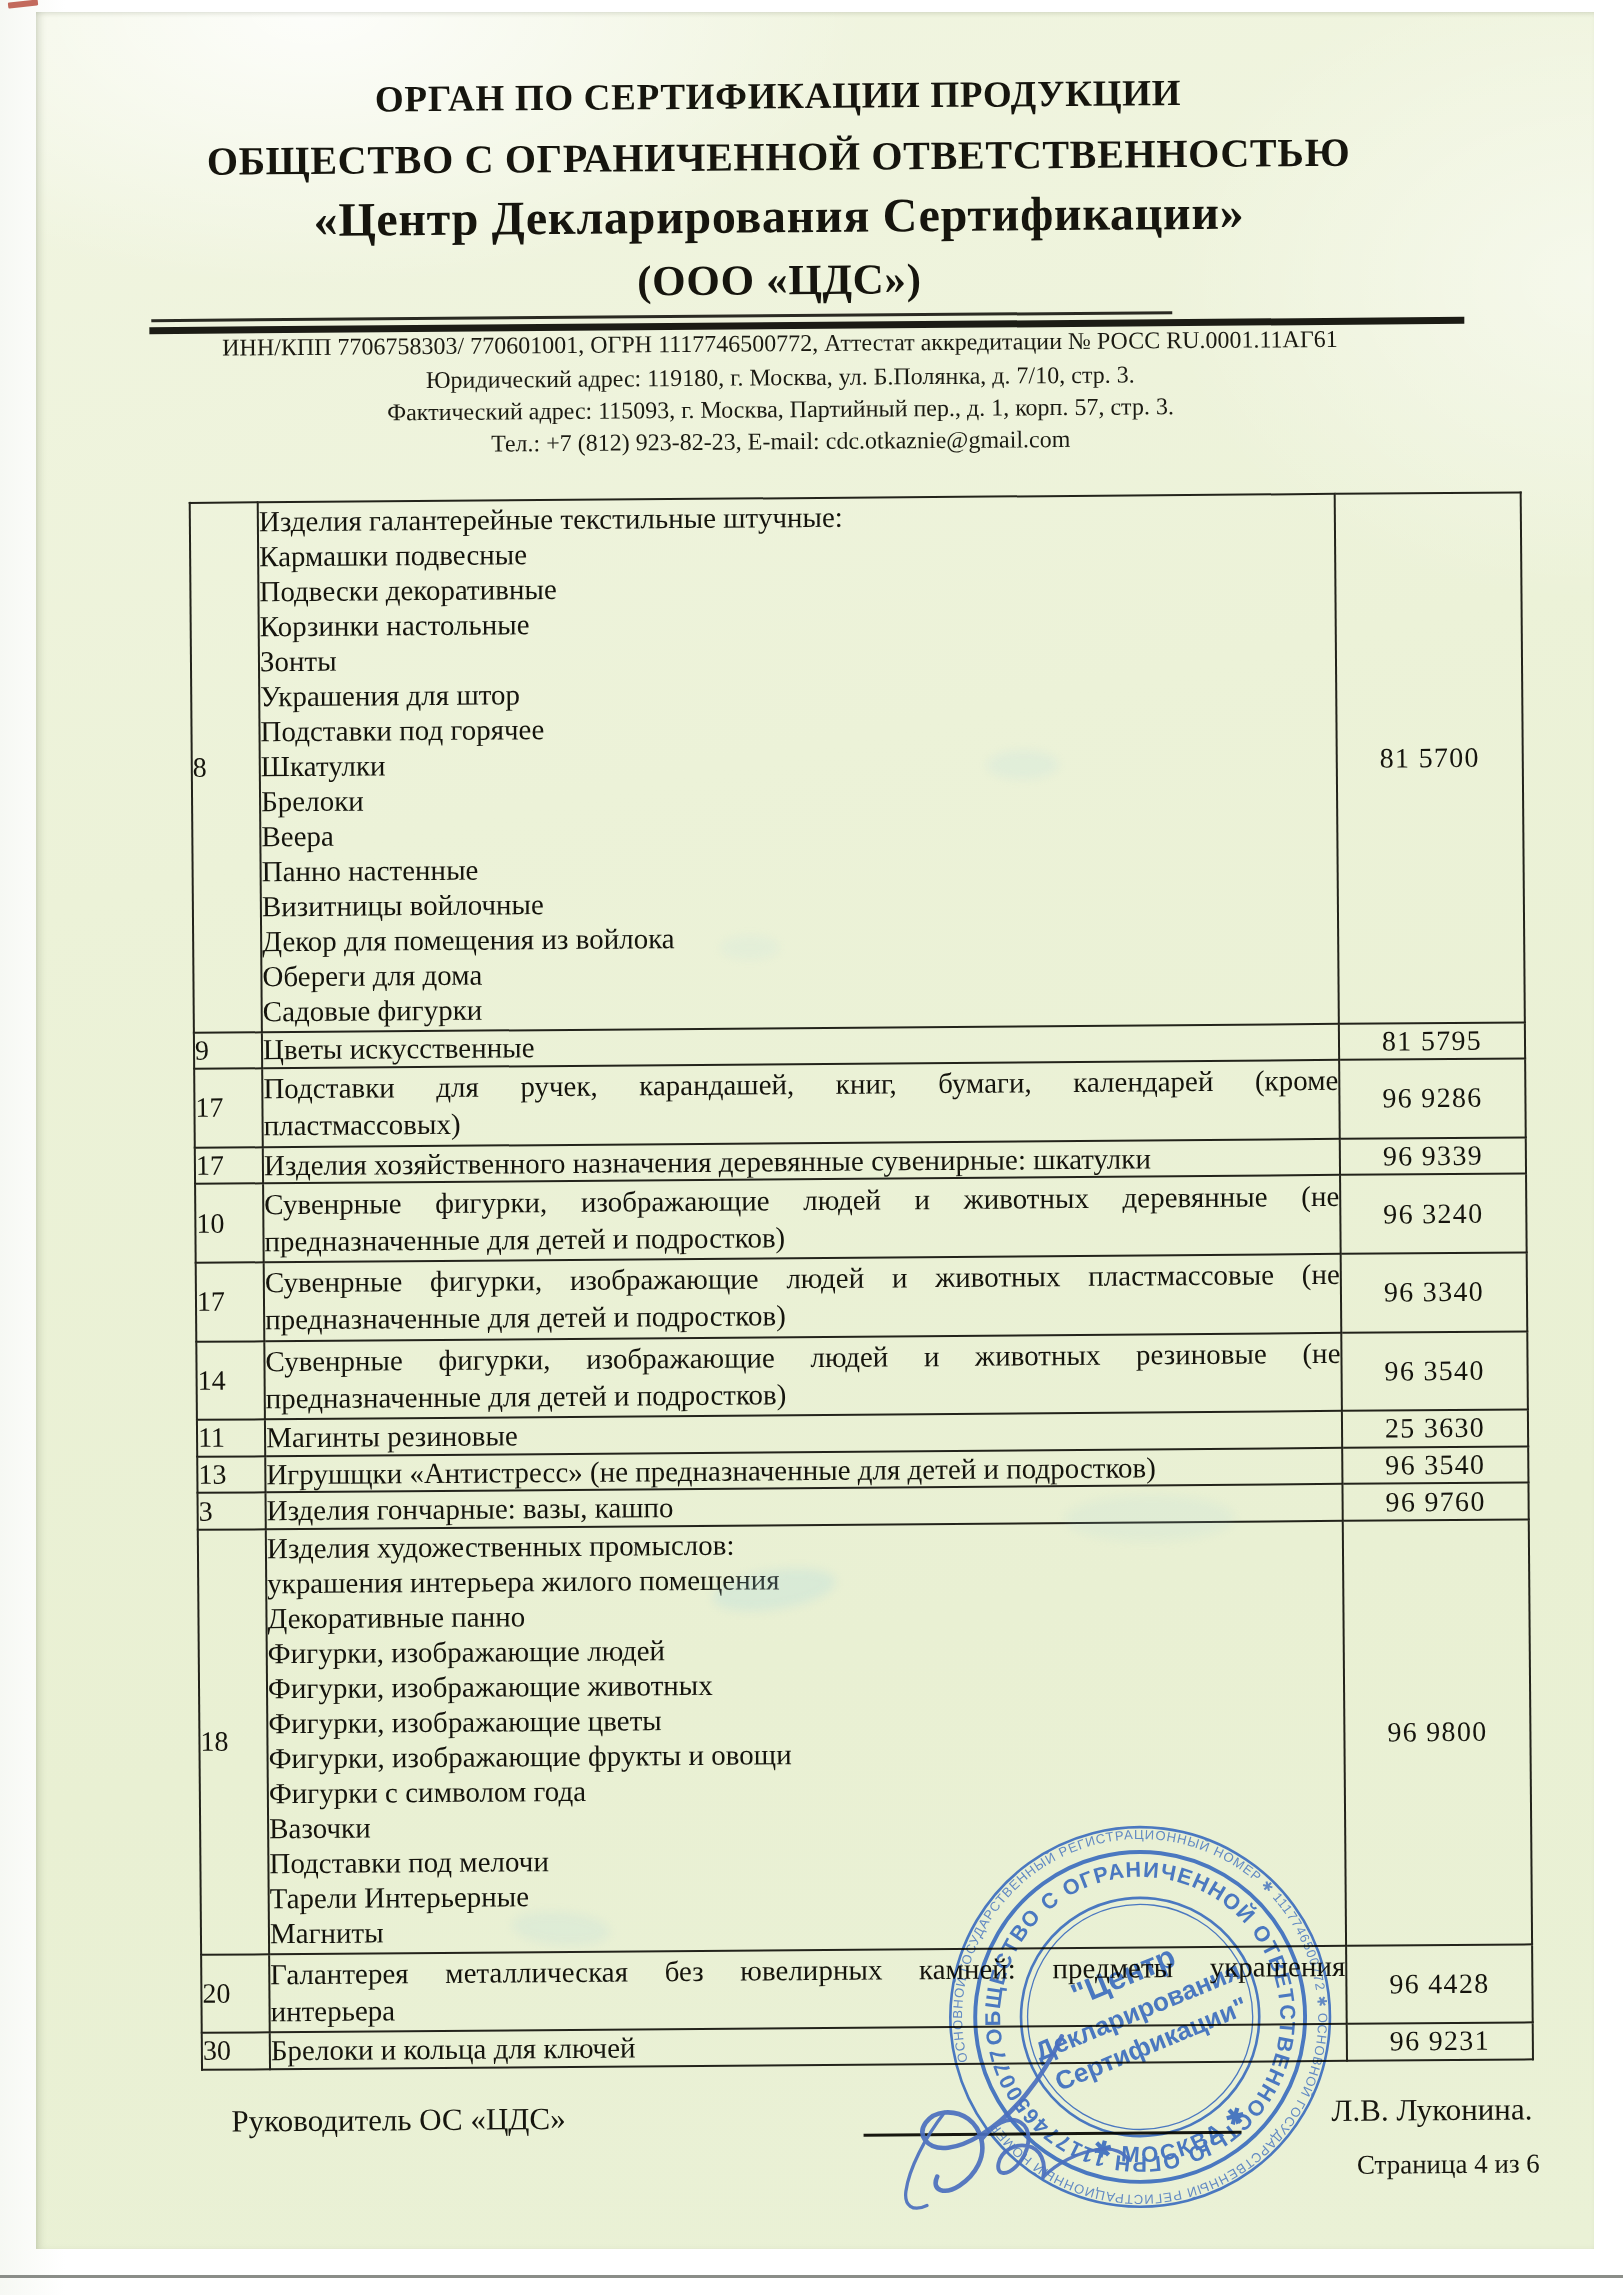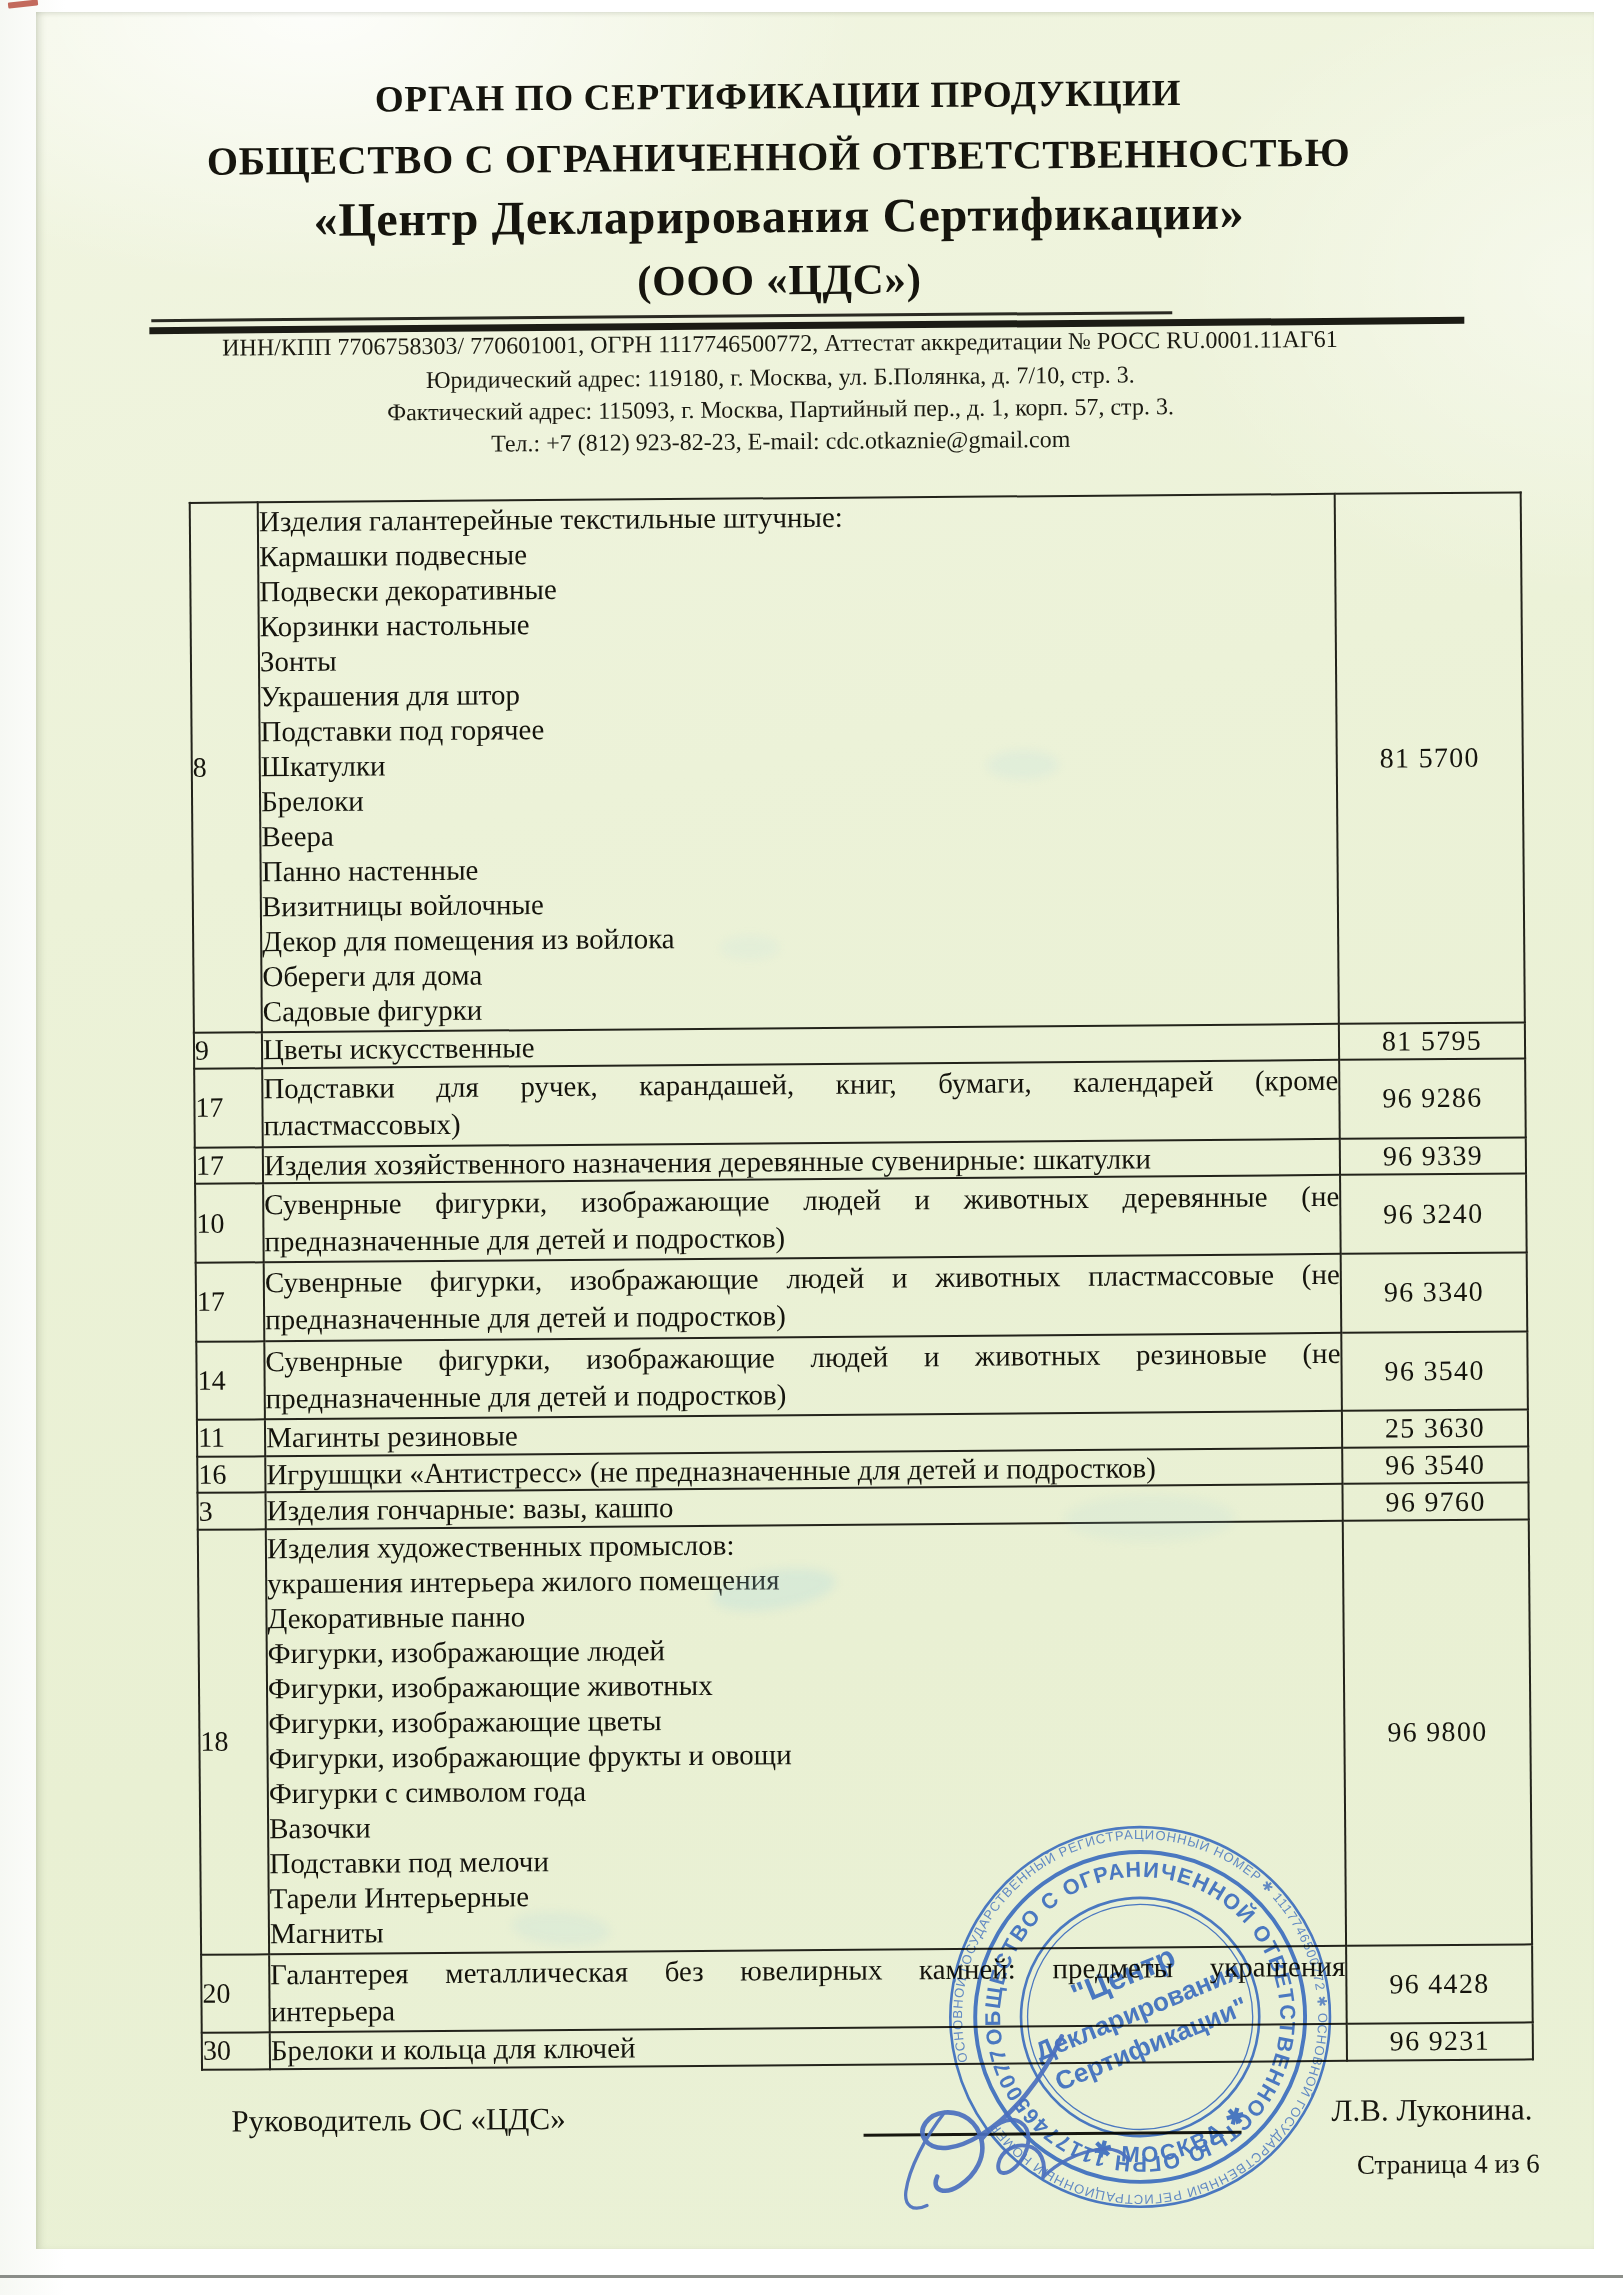--- a/index.html
+++ b/index.html
@@ -155,21 +155,21 @@
             <td class="cell-code">96 3540</td>
           </tr>
           <tr class="row-single">
             <td class="cell-num">11</td>
             <td class="cell-desc">
               <div class="line">Магинты резиновые</div>
             </td>
             <td class="cell-code">25 3630</td>
           </tr>
           <tr class="row-single">
-            <td class="cell-num">16</td>
+            <td class="cell-num">13</td>
             <td class="cell-desc">
               <div class="line">Игрушщки «Антистресс» (не предназначенные для детей и подростков)</div>
             </td>
             <td class="cell-code">96 3540</td>
           </tr>
           <tr class="row-single">
             <td class="cell-num">3</td>
             <td class="cell-desc">
               <div class="line">Изделия гончарные: вазы, кашпо</div>
             </td>

